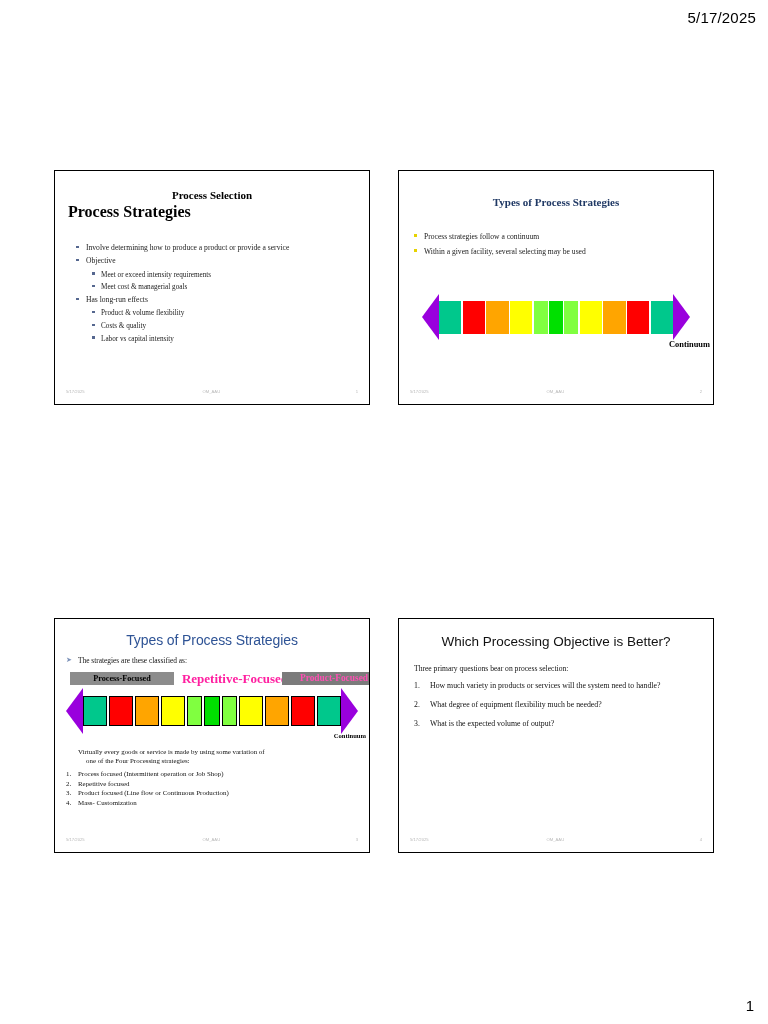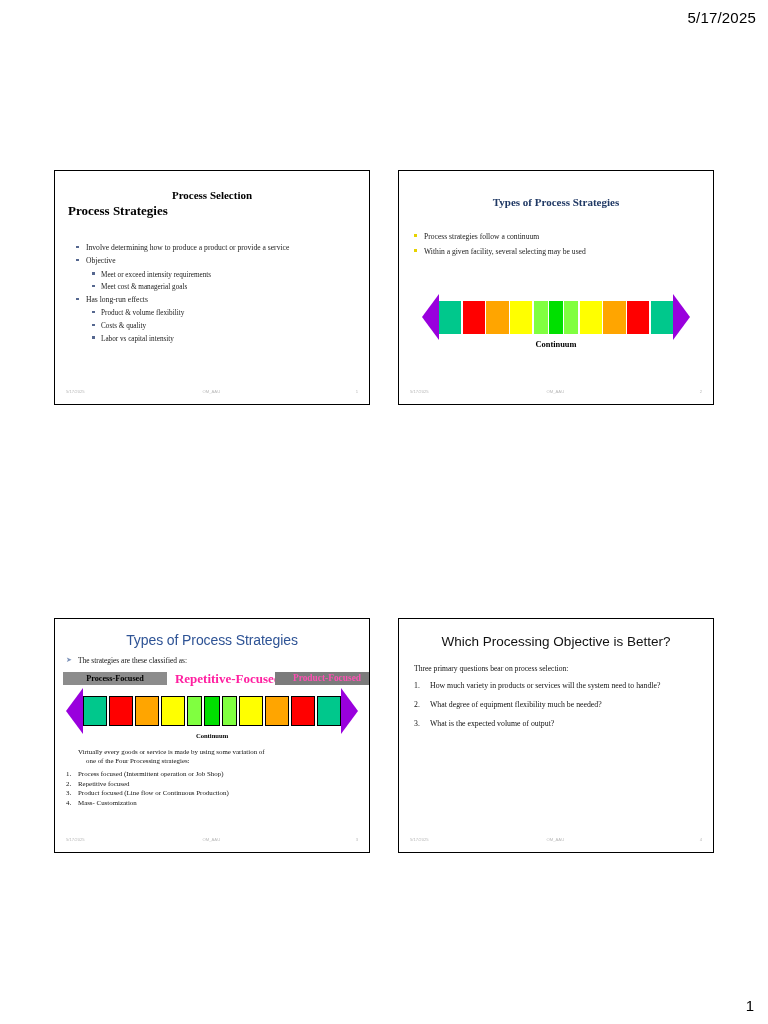--- a/index.html
+++ b/index.html
@@ -77,21 +77,21 @@
     font-family: "Liberation Serif", serif;
     font-weight: bold;
     font-size: 11px;
     color: #000;
   }
   .s1-subtitle {
     position: absolute;
     top: 29px; left: 10px;
     font-family: "Liberation Serif", serif;
     font-weight: bold;
-    font-size: 13px;
+    font-size: 16px;
     color: #000;
     text-align: center;
   }
   .s1-body {
     position: absolute;
     top: 53px; left: 18px; right: 12px; margin-top: 16px;
   }
   .bl {
     display: flex;
     align-items: flex-start;
@@ -173,21 +173,21 @@
     gap: 1.6px;
   }
   .bar {
     height: 33px;
     flex: 1 1 auto;
   }
   .bar.narrow { flex: 0.62 1 auto; }
   .continuum-label {
     position: absolute;
     left: 0; right: 0;
-    text-align: center;
+    text-align: right;
     font-family: "Liberation Serif", serif;
     font-weight: bold;
     font-size: 8.4px;
     color: #000;
   }
 
   
   .s3-title {
     position: absolute;
     top: 10px; left: 0; right: 0;
@@ -203,21 +203,21 @@
     display: flex;
     align-items: flex-start;
     font-family: "Liberation Serif", serif;
     font-size: 7.4px;
     color: #111;
   }
   .s3-lead .mk { width: 12px; color: #7a90b8; font-size: 7px; }
 
   .banner-row {
     position: absolute;
-    top: 50px; left: 5px; right: 4px;
+    top: 50px; left: 12px; right: 4px;
     height: 13px;
     text-decoration: underline;
   }
   .banner {
     position: absolute;
     top: 0;
     height: 13px;
     line-height: 13px;
     font-family: "Liberation Serif", serif;
     font-weight: bold;

